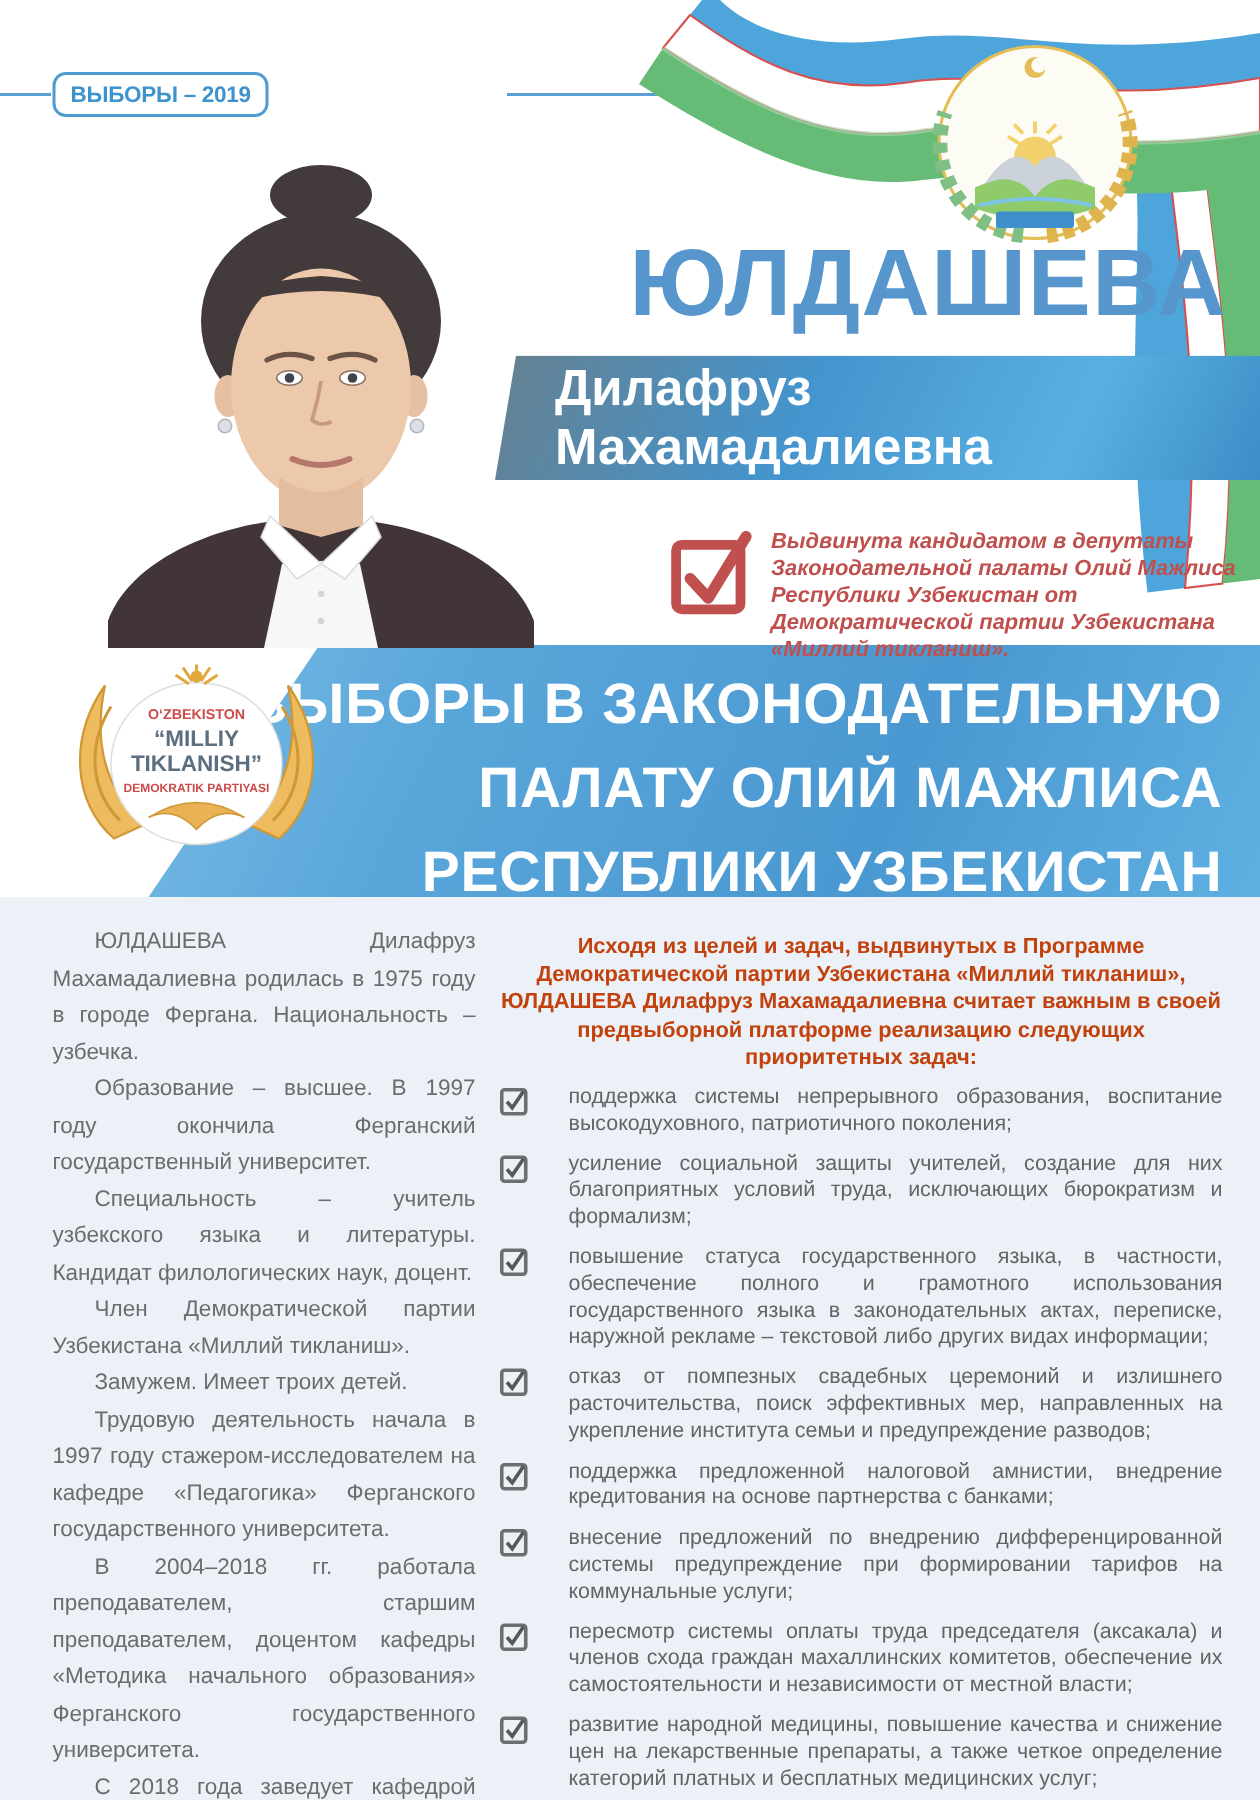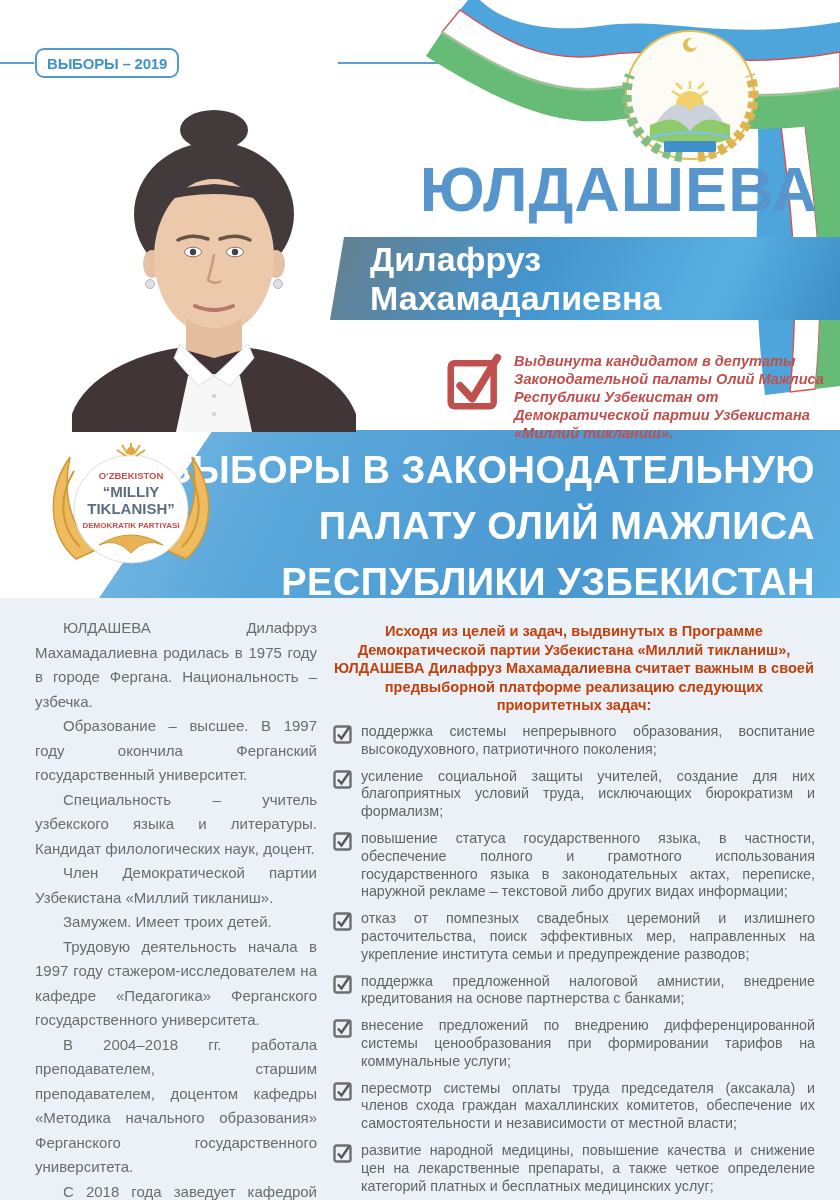--- a/index.html
+++ b/index.html
@@ -57,21 +57,21 @@
   .leftcol {
     position:absolute; left:35px; top:616px; width:282px; z-index:3;
     font-size:15px; line-height:24.5px; text-align:justify; color:#6b6c6e;
   }
   .leftcol p { text-indent:28px; }
   .rightcol { position:absolute; left:333px; top:622px; width:482px; z-index:3; }
   .intro {
     text-align:center; font-weight:bold; color:#c2410c;
     font-size:14.6px; line-height:18.6px; margin-bottom:8px;
   }
-  .plist .item { display:flex; gap:8px; margin-bottom:9px; }
+  .plist .item { display:flex; gap:26px; margin-bottom:9px; }
   .plist .cb { flex:0 0 20px; padding-top:1px; }
   .plist .item .txt { flex:1; font-size:14.3px; line-height:17.8px; text-align:justify; color:#636466; }
   svg text { font-family:"Liberation Sans", sans-serif; }
 </style>
 </head>
 <body>
 
 <div class="poster">
 
   <div class="rule left"></div>
@@ -227,21 +227,21 @@
               <rect x="1.5" y="2.5" width="16" height="16" rx="2" fill="none" stroke="#6d6e71" stroke-width="2.4"></rect>
               <path d="M5 10.5 L8.5 14.5 L16 3.5" fill="none" stroke="#58585a" stroke-width="2.4"></path>
             </svg></span>
         <span class="txt">поддержка предложенной налоговой амнистии, внедрение кредитования на основе партнерства с банками;</span>
       </div>
       <div class="item">
         <span class="cb"><svg width="20" height="20" viewBox="0 0 20 20">
               <rect x="1.5" y="2.5" width="16" height="16" rx="2" fill="none" stroke="#6d6e71" stroke-width="2.4"></rect>
               <path d="M5 10.5 L8.5 14.5 L16 3.5" fill="none" stroke="#58585a" stroke-width="2.4"></path>
             </svg></span>
-        <span class="txt">внесение предложений по внедрению дифференцированной системы ценообразования при формировании тарифов на коммунальные услуги;</span>
+        <span class="txt">внесение предложений по внедрению дифференцированной системы предупреждение при формировании тарифов на коммунальные услуги;</span>
       </div>
       <div class="item">
         <span class="cb"><svg width="20" height="20" viewBox="0 0 20 20">
               <rect x="1.5" y="2.5" width="16" height="16" rx="2" fill="none" stroke="#6d6e71" stroke-width="2.4"></rect>
               <path d="M5 10.5 L8.5 14.5 L16 3.5" fill="none" stroke="#58585a" stroke-width="2.4"></path>
             </svg></span>
         <span class="txt">пересмотр системы оплаты труда председателя (аксакала) и членов схода граждан махаллинских комитетов, обеспечение их самостоятельности и независимости от местной власти;</span>
       </div>
       <div class="item">
         <span class="cb"><svg width="20" height="20" viewBox="0 0 20 20">

